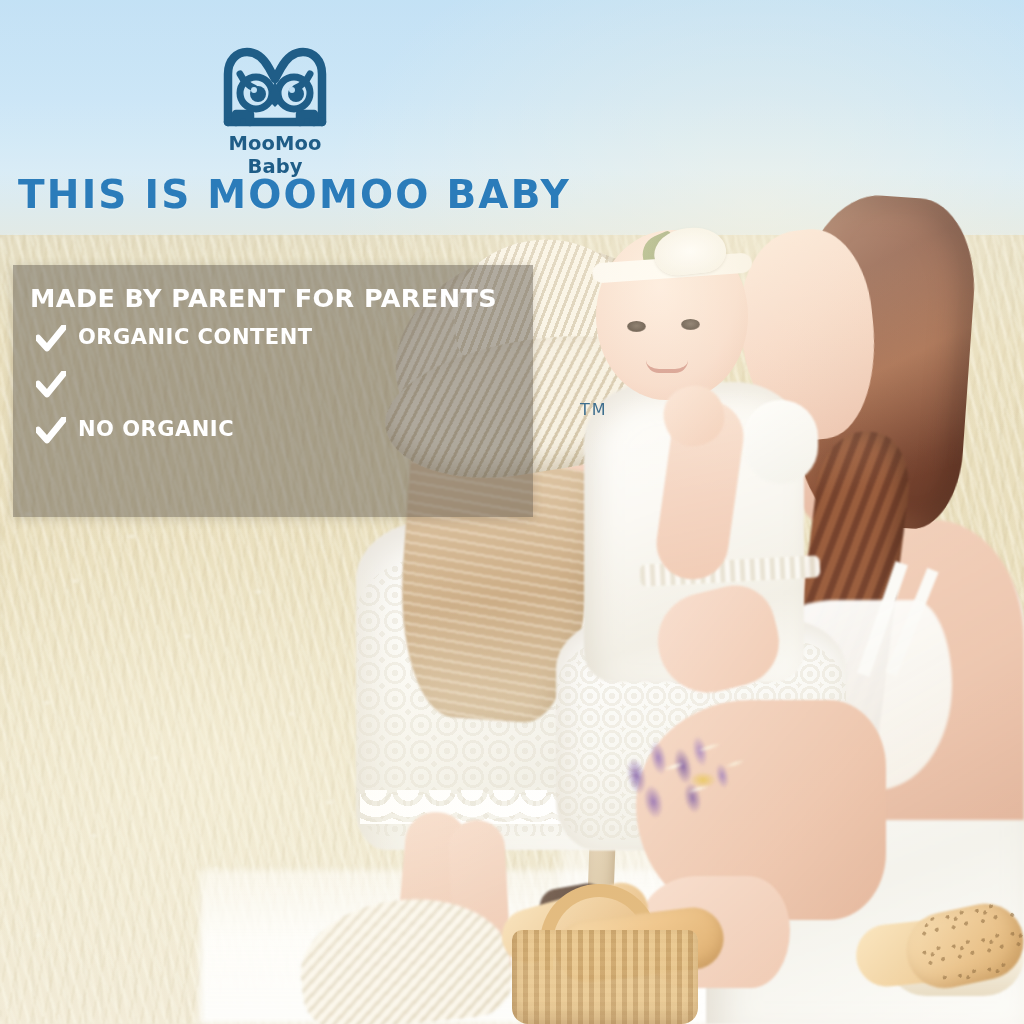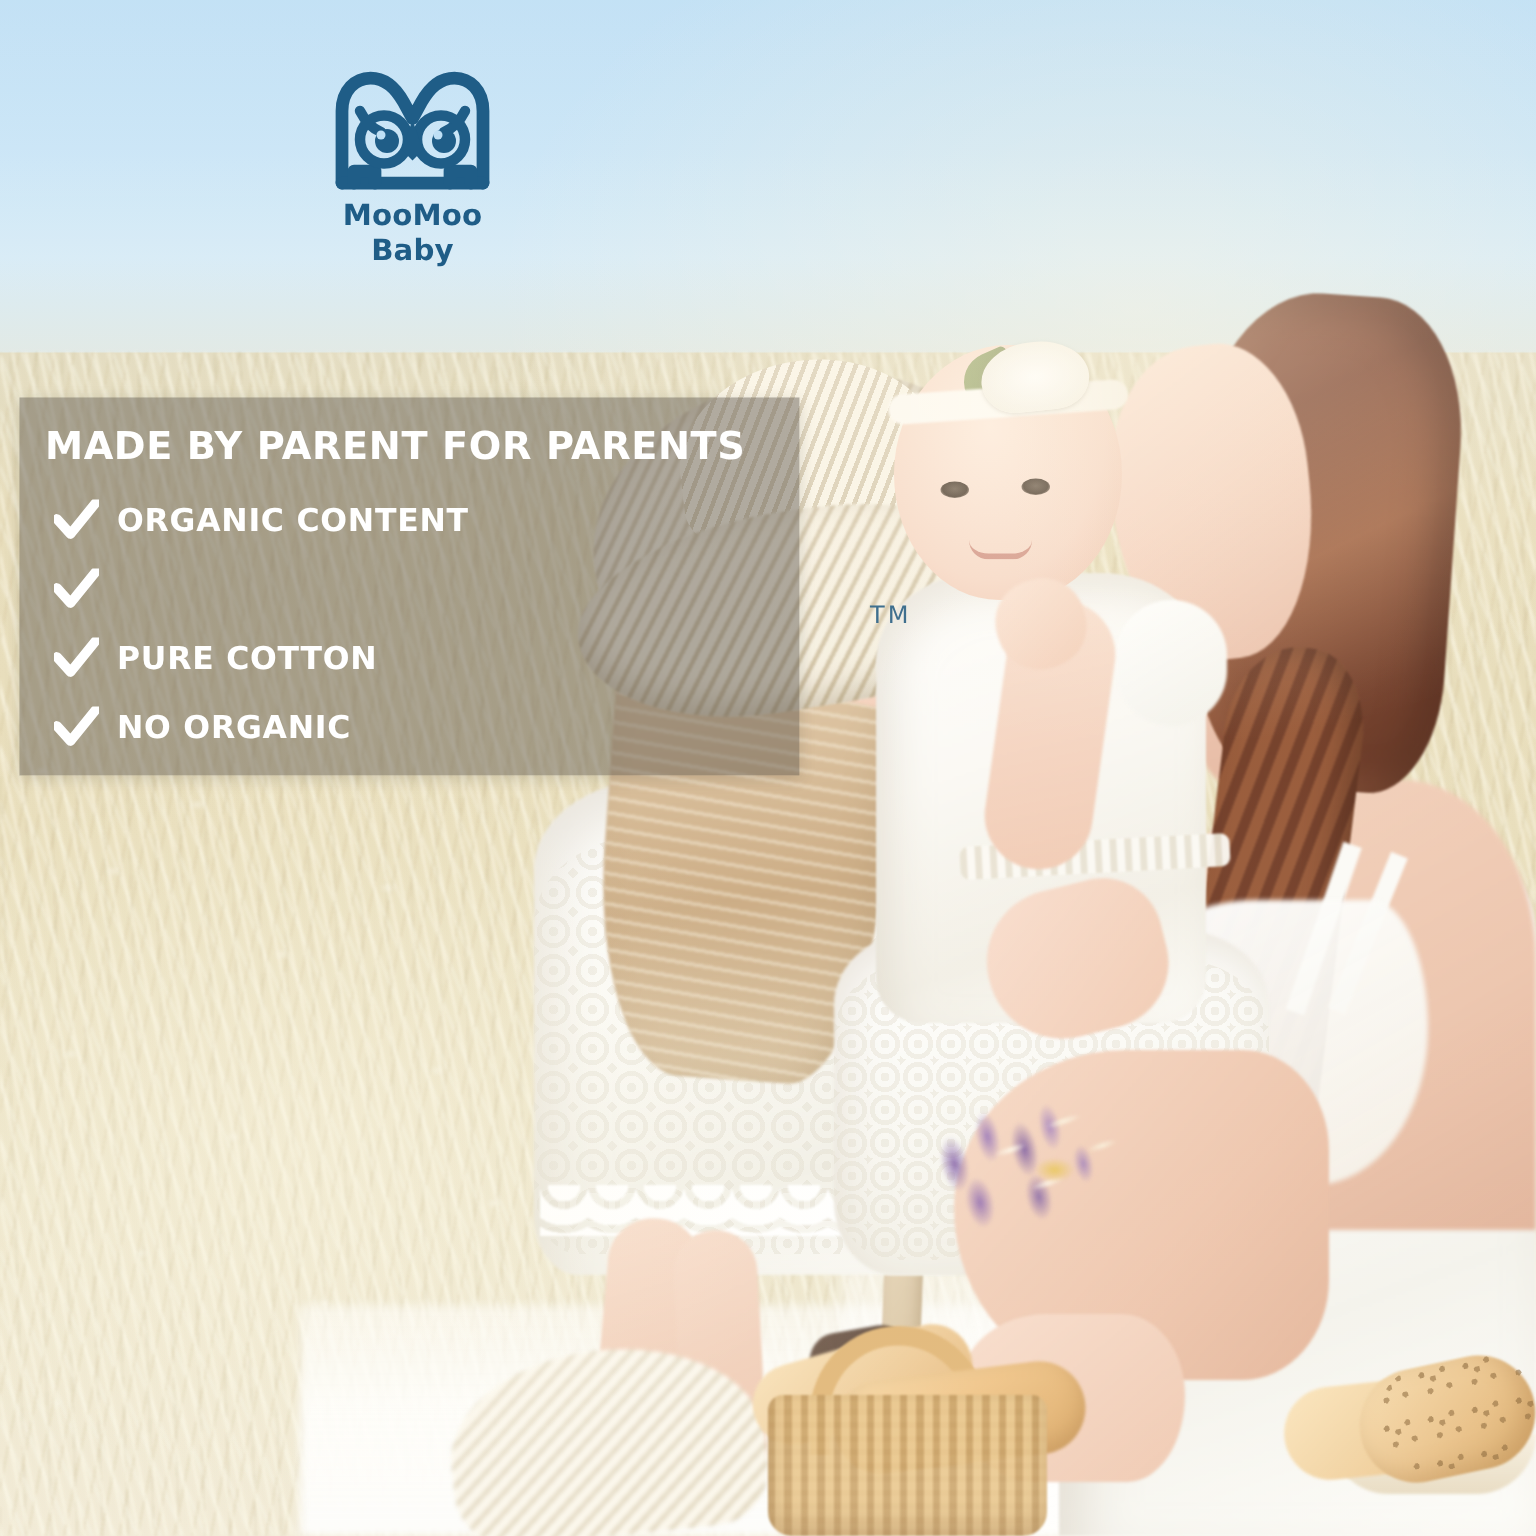--- a/index.html
+++ b/index.html
@@ -480,21 +480,21 @@
   }
   .panel-title {
     position:absolute; left:17px; top:18px;
     font-size:25.5px; font-weight:700; color:#ffffff;
     letter-spacing:.4px;
     font-family:"DejaVu Sans", sans-serif;
     white-space:nowrap;
   }
   .feat-list { position:absolute; left:17px; top:60px; width:470px; }
   .feat {
-    display:flex; align-items:center; height:44px; margin-bottom:2px;
+    display:flex; align-items:flex-start; height:44px; margin-bottom:2px;
   }
   .feat-check {
     width:42px; flex:0 0 42px; text-align:left;
     color:#ffffff; font-size:27px; font-weight:700; line-height:1;
     margin-left:6px;
   }
   .feat-check svg { display:block; }
   .feat-label {
     color:#ffffff; font-size:21px; font-weight:600;
     letter-spacing:.5px;
@@ -607,20 +607,21 @@
       <circle cx="78" cy="49" r="16" fill="none" stroke="#1f5d87" stroke-width="7"></circle>
       <circle cx="42" cy="50" r="8" fill="#1f5d87"></circle>
       <circle cx="80" cy="50" r="8" fill="#1f5d87"></circle>
       <circle cx="38" cy="46" r="3" fill="#bfe0f5"></circle>
       <circle cx="76" cy="46" r="3" fill="#bfe0f5"></circle>
       <path d="M59 36 L52 56 L59 63 L66 56 Z" fill="#1f5d87"></path>
     </svg>
     <div class="logo-text">MooMoo Baby</div>
   </div>
 
+  <div class="headline">THIS IS MOOMOO BABY</div>
 
   <div class="panel">
     <div class="panel-title">MADE BY PARENT FOR PARENTS</div>
     <div class="feat-list">
 
       <div class="feat">
         <span class="feat-check">
           <svg width="30" height="28" viewBox="0 0 30 28">
               <path d="M2 13 L11 23 L28 2" fill="none" stroke="#ffffff" stroke-width="6.5" stroke-linecap="round" stroke-linejoin="round"></path>
             </svg>
@@ -629,28 +630,20 @@
       </div>
 
       <div class="feat">
         <span class="feat-check">
           <svg width="30" height="28" viewBox="0 0 30 28">
               <path d="M2 13 L11 23 L28 2" fill="none" stroke="#ffffff" stroke-width="6.5" stroke-linecap="round" stroke-linejoin="round"></path>
             </svg>
         </span>
       </div>
 
-      <div class="feat">
-        <span class="feat-check">
-          <svg width="30" height="28" viewBox="0 0 30 28">
-              <path d="M2 13 L11 23 L28 2" fill="none" stroke="#ffffff" stroke-width="6.5" stroke-linecap="round" stroke-linejoin="round"></path>
-            </svg>
-        </span>
-        <span class="feat-label">PURE COTTON</span>
-      </div>
 
       <div class="feat">
         <span class="feat-check">
           <svg width="30" height="28" viewBox="0 0 30 28">
               <path d="M2 13 L11 23 L28 2" fill="none" stroke="#ffffff" stroke-width="6.5" stroke-linecap="round" stroke-linejoin="round"></path>
             </svg>
         </span>
         <span class="feat-label">NO ORGANIC</span>
       </div>
 

